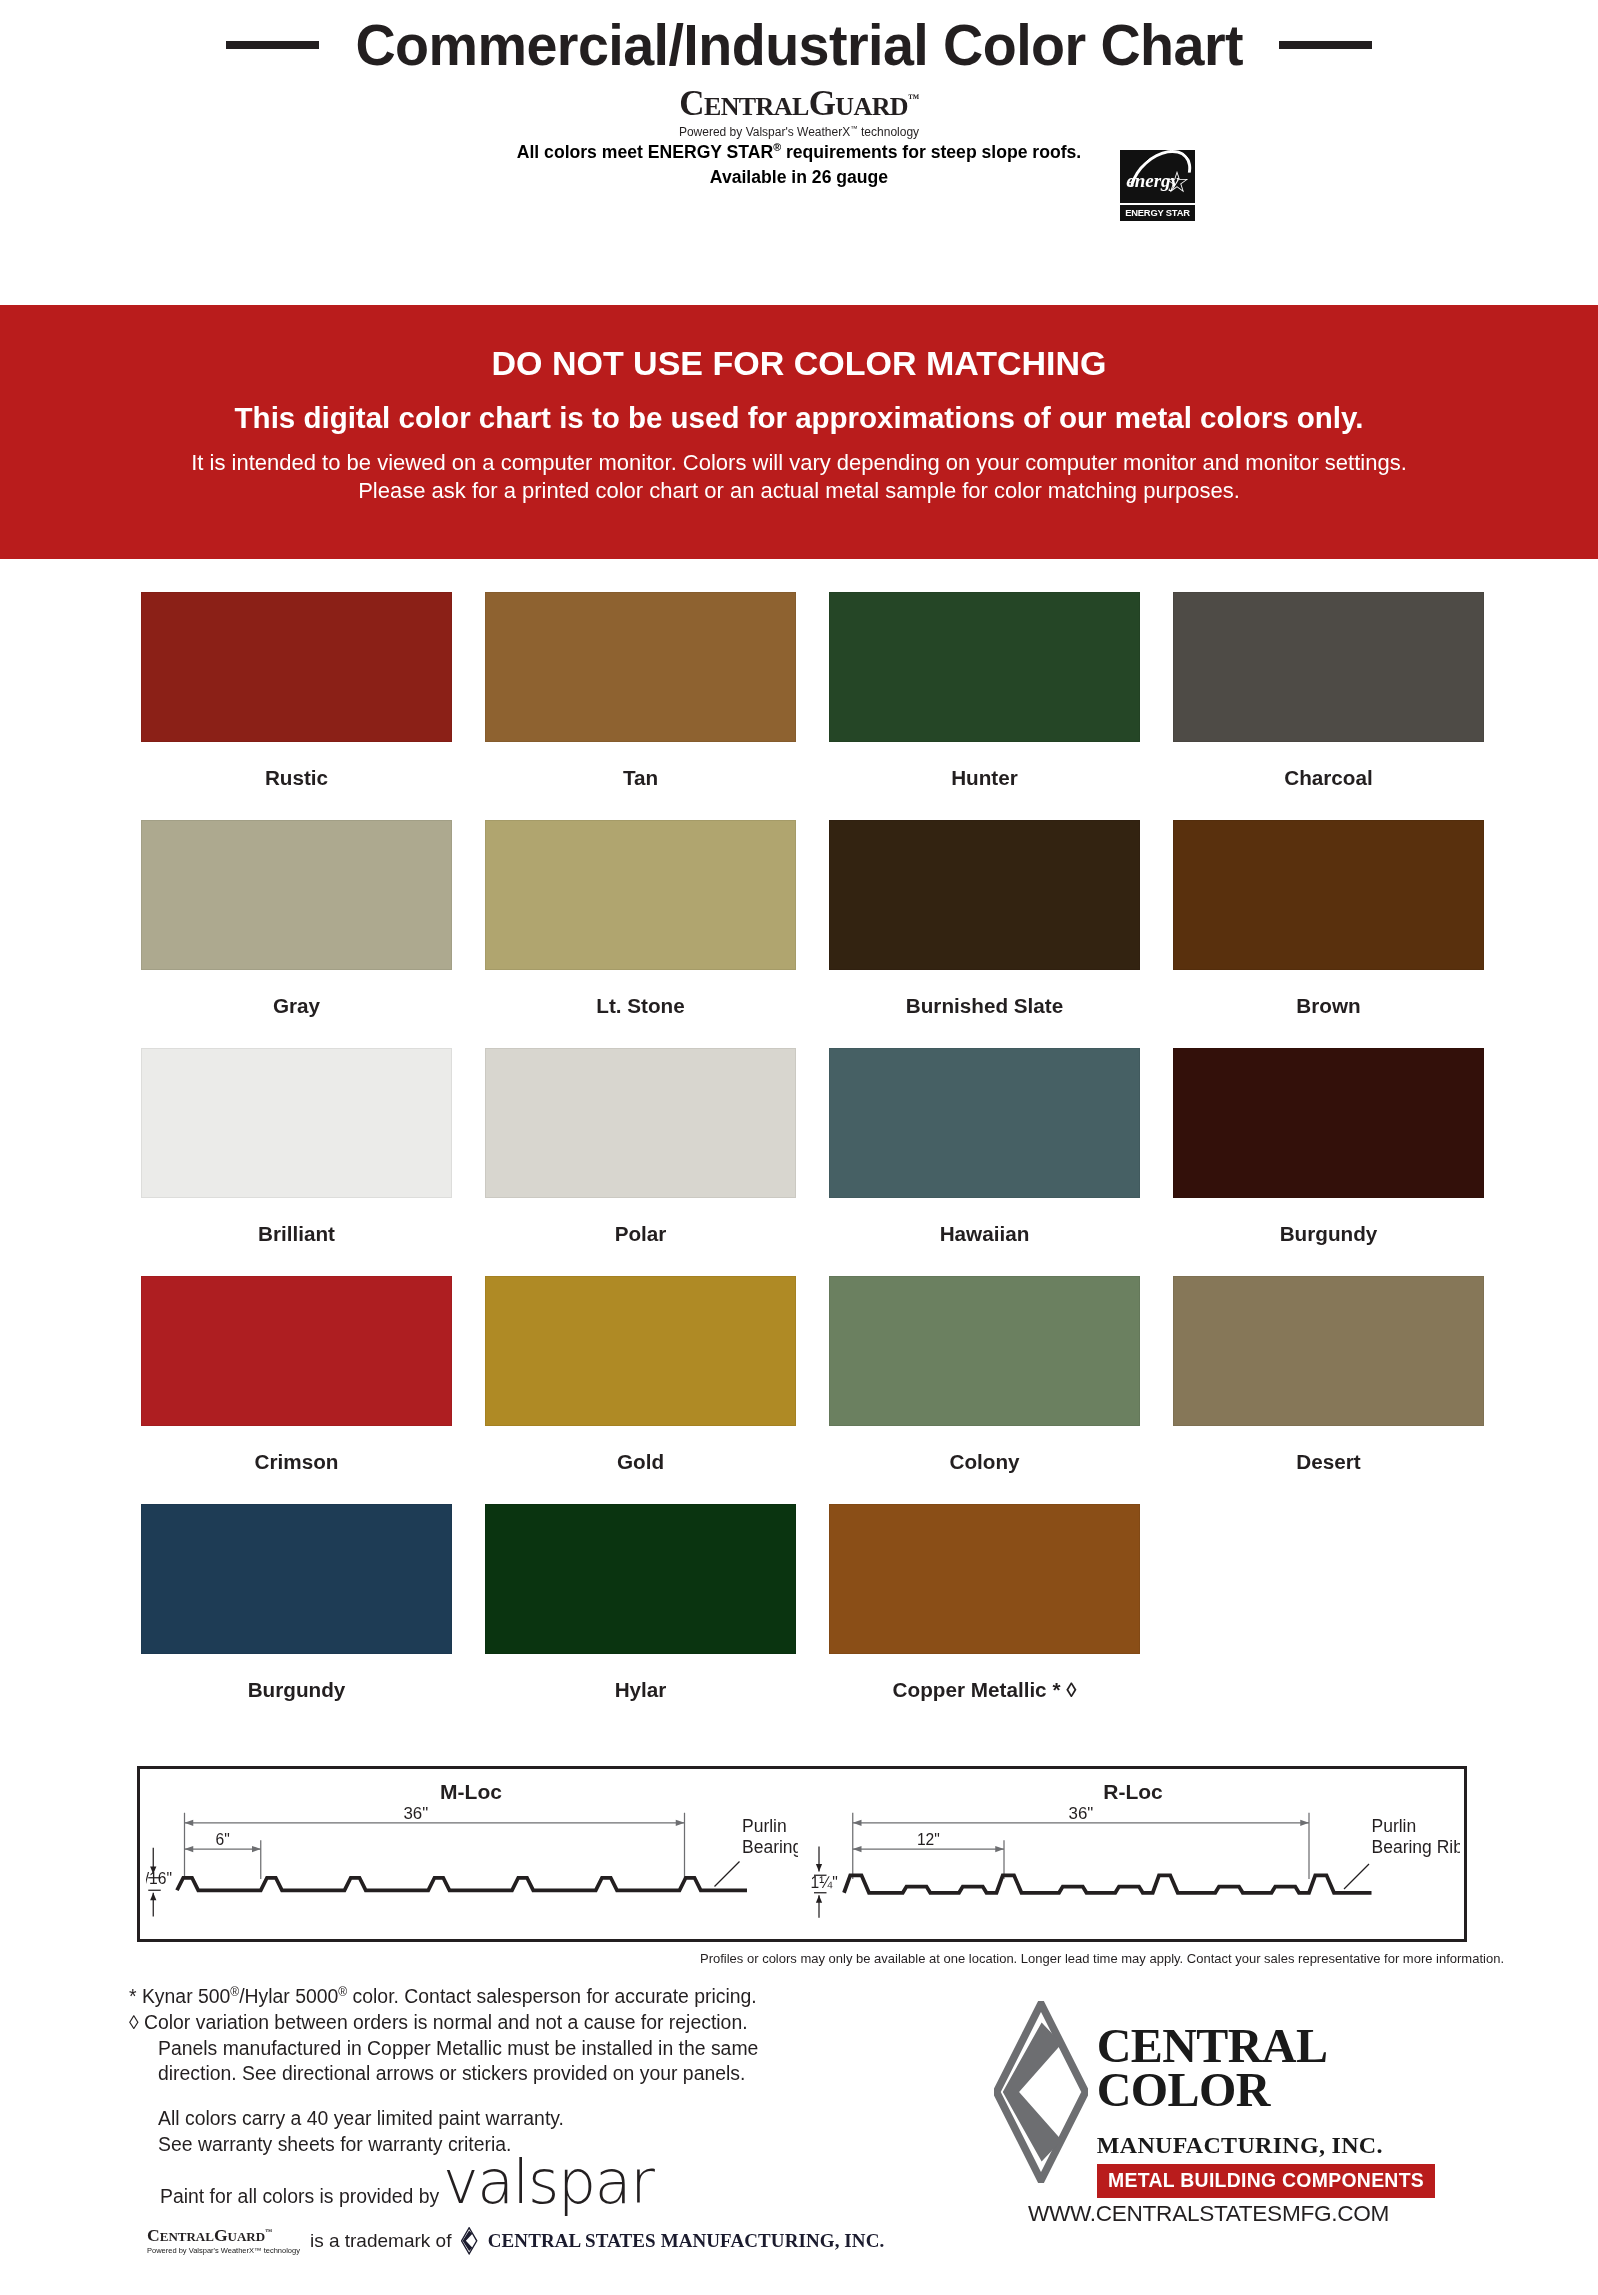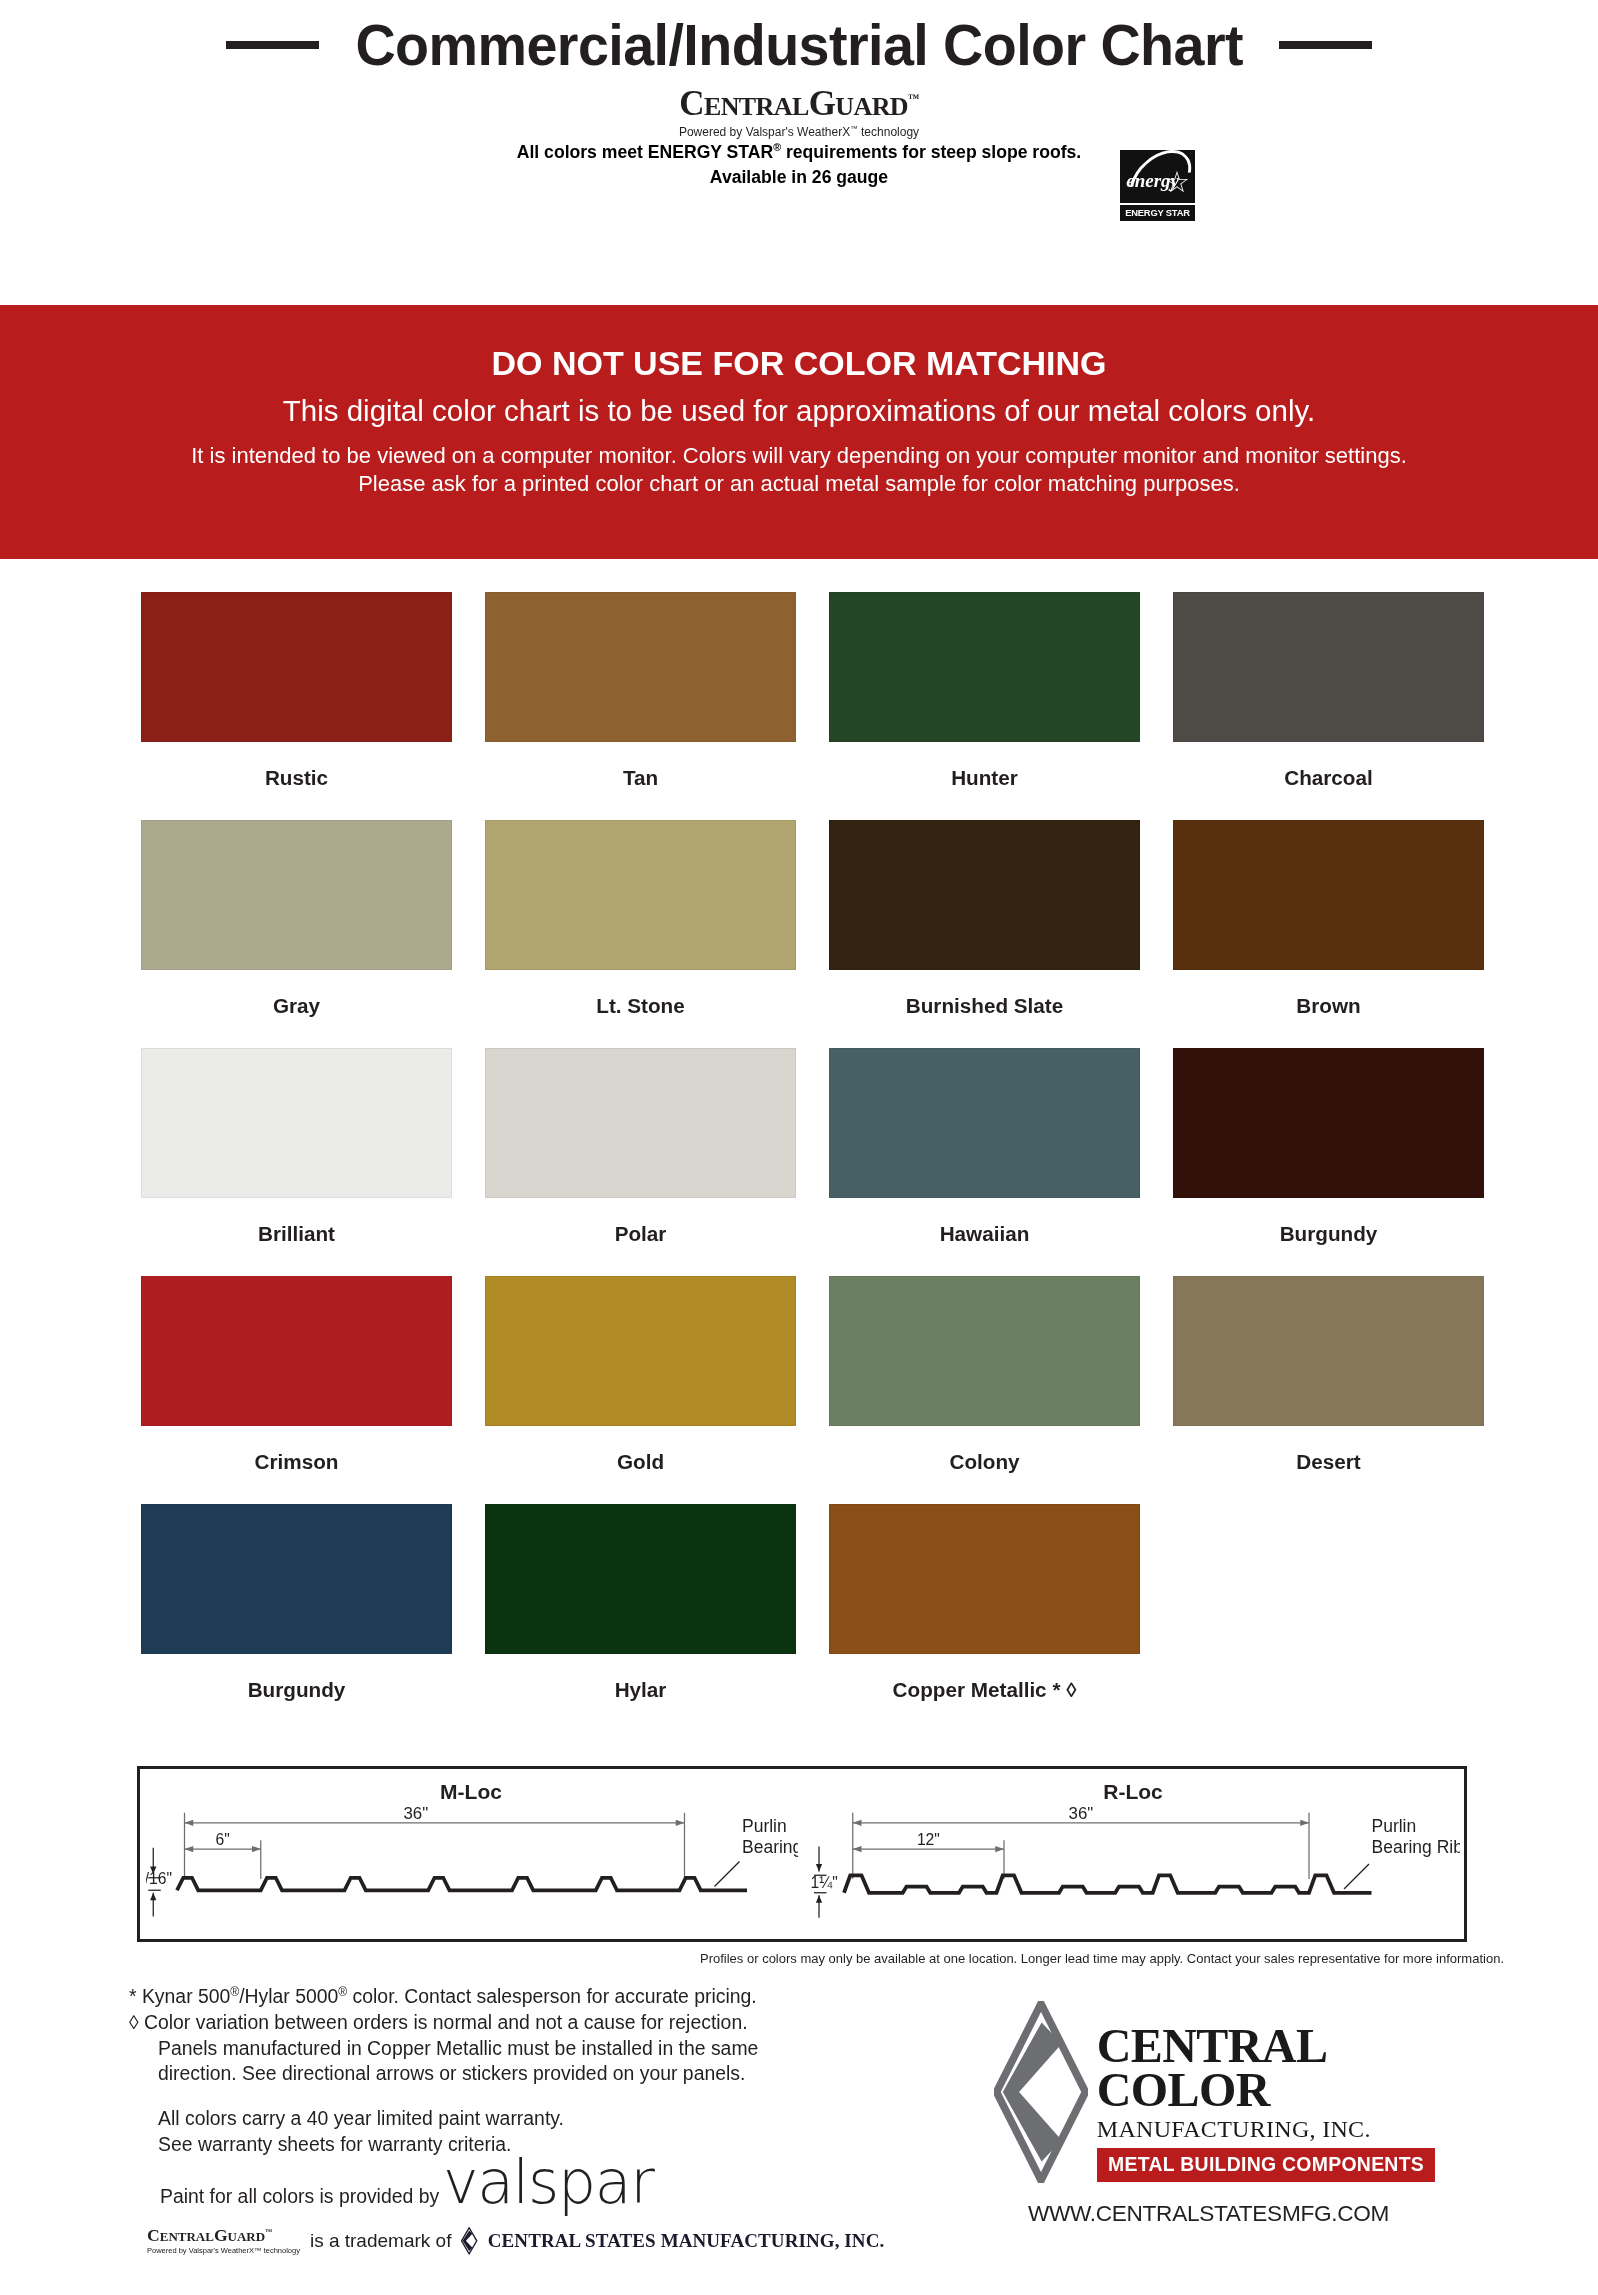--- a/index.html
+++ b/index.html
@@ -161,22 +161,22 @@
     text-align: center;
   }
   .banner-h {
     font-size: 34px;
     font-weight: bold;
     padding-top: 39px;
     letter-spacing: 0px;
   }
   .banner-sub {
     font-size: 29.5px;
-    margin-top: 11px;
-    font-weight: normal;
+    margin-top: 18px;
+    font-weight: bold;
   }
   .banner-p {
     font-size: 22px;
     margin-top: 14px;
     line-height: 1.28;
   }
 
   
   .grid {
     position: absolute;
@@ -350,24 +350,24 @@
   .cs-l1, .cs-l2 {
     font-family: "Liberation Serif", serif;
     font-weight: bold;
     font-size: 48px;
     line-height: 0.92;
     color: #1a1a1a;
     letter-spacing: -0.6px;
   }
   .cs-l3 {
     font-family: "Liberation Serif", serif;
-    font-weight: normal;
+    font-weight: bold;
     font-size: 24px;
     color: #1a1a1a;
-    margin-top: 4px;
+    margin-top: 20px;
     letter-spacing: 0.3px;
   }
   .cs-bar {
     background: #6d6e71;
     color: #fff;
     font-size: 19.4px;
     font-weight: bold;
     text-align: center;
     padding: 5px 11.3px 6.3px;
     margin-top: 5px;

